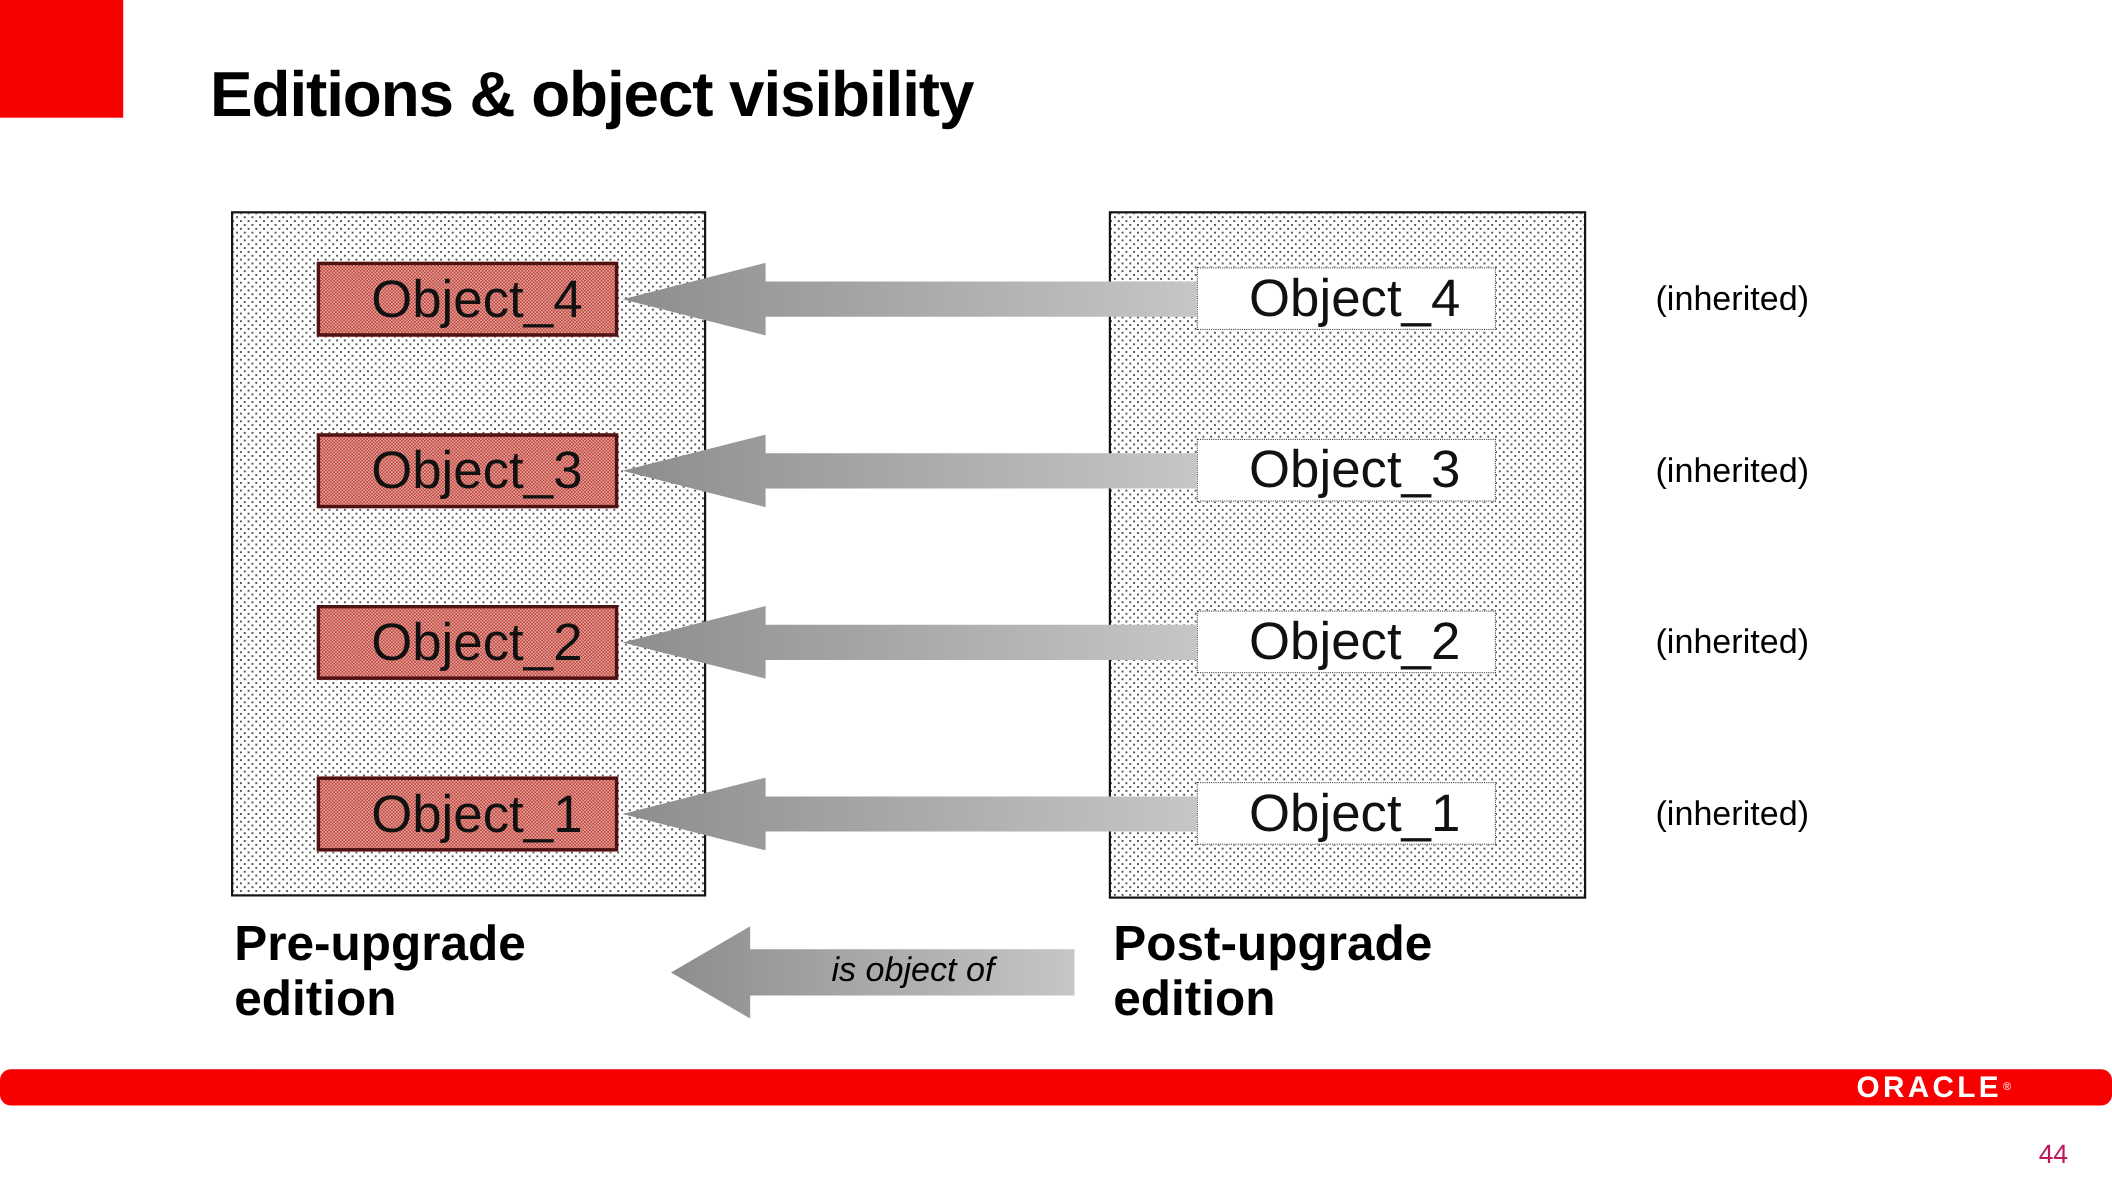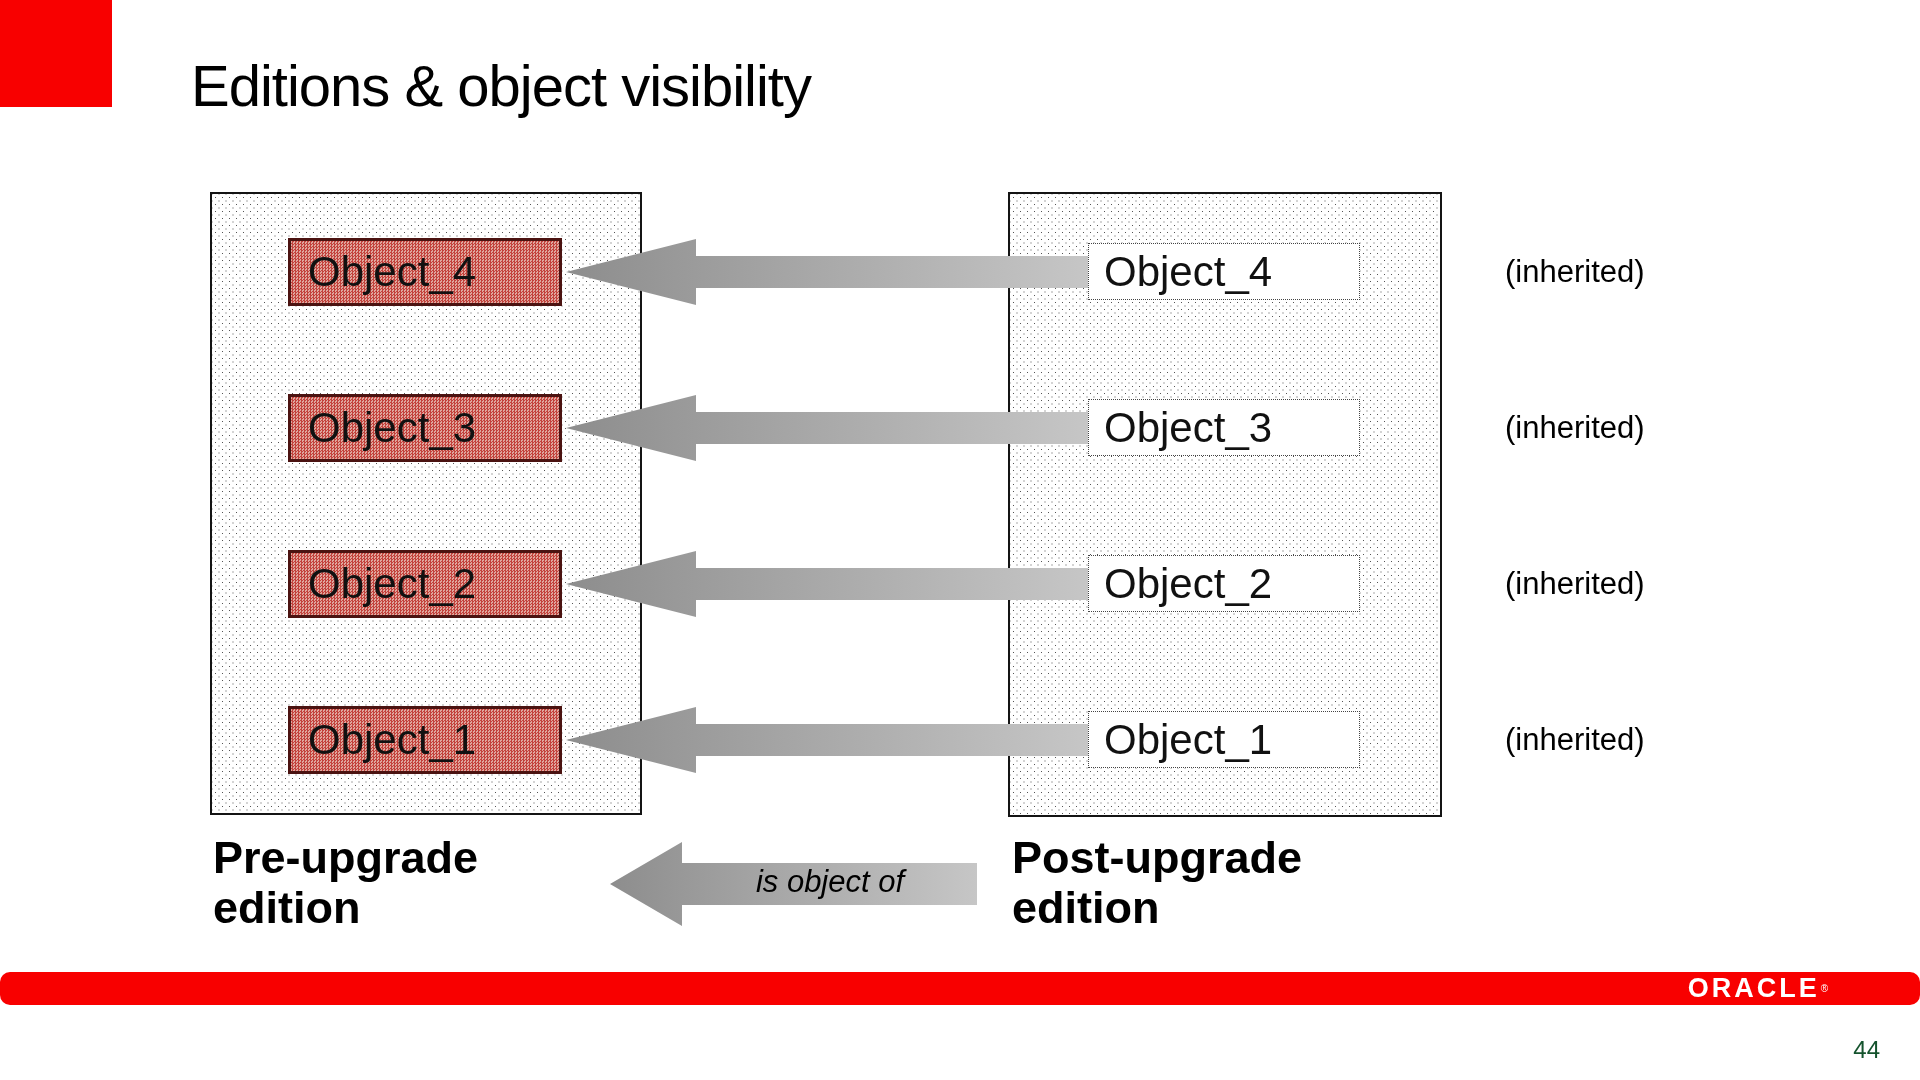--- a/index.html
+++ b/index.html
@@ -15,36 +15,36 @@
   .slide{
     position:relative;width:1920px;height:1080px;background:#ffffff;
     overflow:hidden;
   }
   .corner-block{
     position:absolute;left:0;top:0;width:112px;height:107px;
     background:var(--oracle-red,#F80000);
   }
   .title{
     position:absolute;left:191px;top:57px;
-    font-size:58px;font-weight:400;color:#000;letter-spacing:-1px;
+    font-size:58px;font-weight:700;color:#000;letter-spacing:-1px;
     line-height:1;white-space:nowrap;
   }
   .panel{
     position:absolute;border:2px solid #141414;background-color:#fff;
     background-image:
       radial-gradient(circle,#555 0.9px,transparent 1px),
       radial-gradient(circle,#555 0.9px,transparent 1px);
     background-size:7px 7px;
     background-position:0 0,3.5px 3.5px;
   }
   .panel-left{left:210px;top:192px;width:432px;height:623px;}
   .panel-right{left:1008px;top:192px;width:434px;height:625px;}
   .obj-box{
     position:absolute;display:flex;align-items:center;
-    font-size:42px;color:#111;white-space:nowrap;
+    font-size:48px;color:#111;white-space:nowrap;justify-content:center;
   }
   .obj-red{
     left:288px;width:274px;height:68px;padding-left:17px;
     background-color:var(--object-red,#C3423C);
     background-image:conic-gradient(var(--object-red,#C3423C) 25%, var(--object-red-light,#DFA79E) 0 50%, var(--object-red,#C3423C) 0 75%, var(--object-red-light,#DFA79E) 0);
     background-size:3px 3px;
     border:3px solid #4B1311;
   }
   .obj-white{
     left:1088px;width:272px;height:57px;padding-left:15px;
@@ -73,21 +73,21 @@
     border-radius:10px;
   }
   .brand{
     position:absolute;left:1678px;top:0;width:160px;height:33px;
     display:flex;align-items:center;justify-content:center;
     color:#ffffff;font-size:27px;font-weight:700;letter-spacing:3px;
     white-space:nowrap;
   }
   .brand .reg{font-size:10px;font-weight:400;vertical-align:super;letter-spacing:0;line-height:1;margin-left:1px;}
   .page-number{
-    position:absolute;right:40px;top:1036px;font-size:24px;color:#14532d;
+    position:absolute;right:40px;top:1036px;font-size:24px;color:#be185d;
   }
   svg{display:block;}
 </style>
 </head>
 <body>
 
 <div class="slide">
 
   <div class="corner-block"></div>
 

